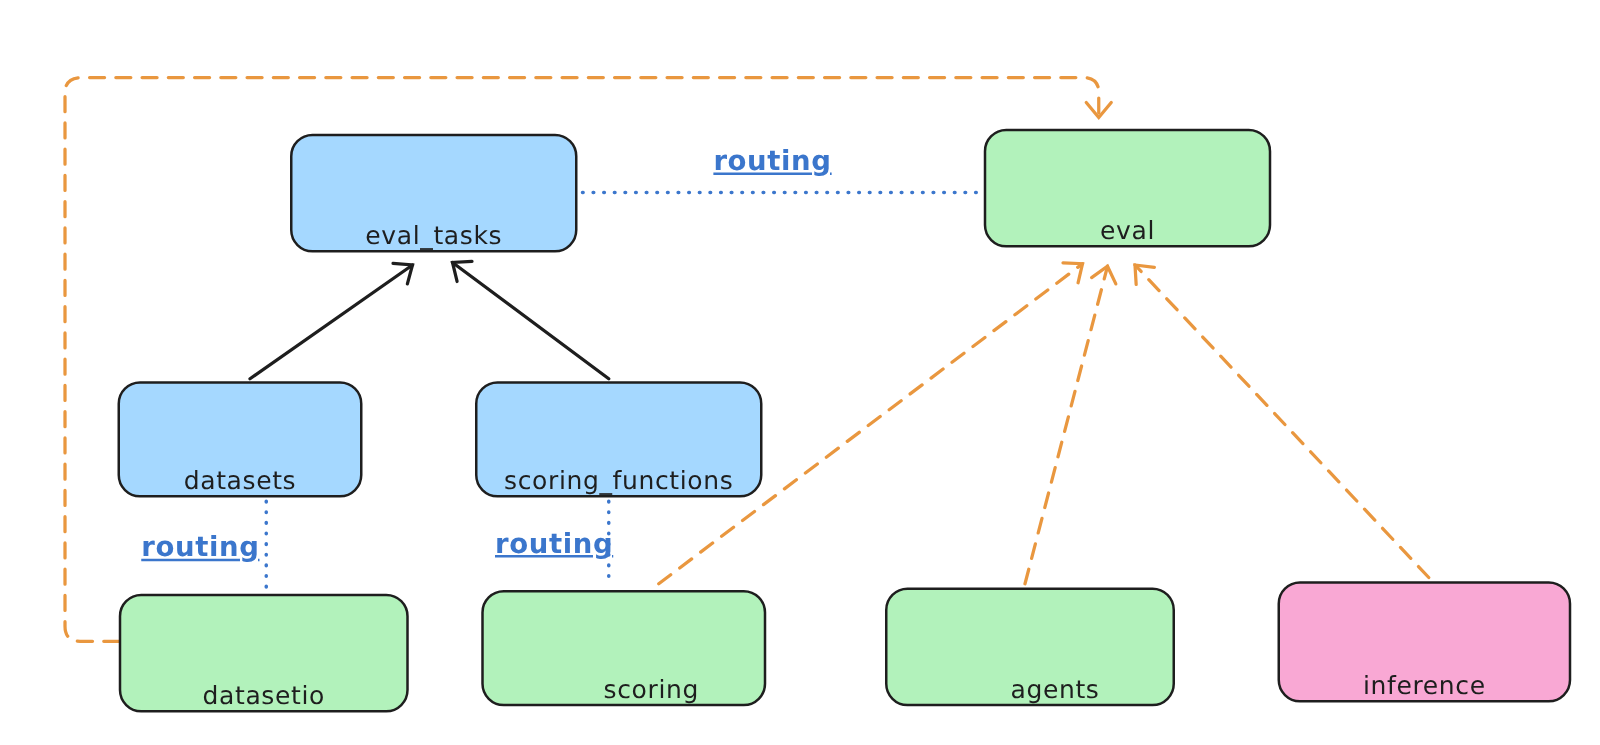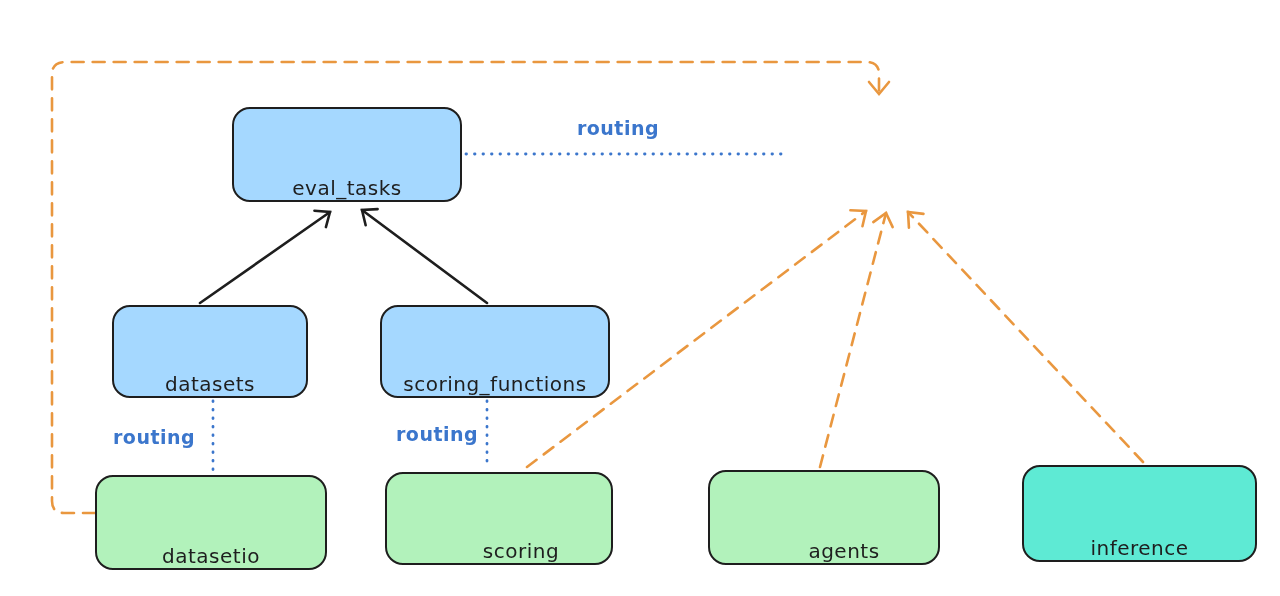--- a/index.html
+++ b/index.html
@@ -25,29 +25,30 @@
     border:2.6px solid var(--node-stroke,#1e1e1e);
     border-radius:18px;
     font-size:20px;
     color:#1e1e1e;
     letter-spacing:0.5px;
     box-sizing:border-box;
   }
   .edge-label{
     position:absolute;
     color:var(--routing-blue,#3b76cc);
-    font-size:19px;
+    font-size:22px;
     font-weight:600;
     letter-spacing:0.5px;
     white-space:nowrap;
+    text-decoration:underline;
   }
   
   .n-eval_tasks{left:232px;top:107px;width:230px;height:95px;}
   .n-eval{left:787px;top:103px;width:230px;height:95px;}
-  .n-datasets{left:112px;top:305px;width:196px;height:93px;}
+  .n-datasets{left:94px;top:305px;width:196px;height:93px;}
   .n-scoring_functions{left:380px;top:305px;width:230px;height:93px;}
   .n-datasetio{left:95px;top:475px;width:232px;height:95px;}
   .n-scoring{left:385px;top:472px;width:228px;height:93px;padding-left:44px;}
   .n-agents{left:708px;top:470px;width:232px;height:95px;padding-left:40px;}
   .n-inference{left:1022px;top:465px;width:235px;height:97px;}
   .l-routing-top{left:568px;top:117px;width:100px;text-align:center;}
   .l-routing-left{left:113px;top:426px;}
   .l-routing-mid{left:396px;top:423px;}
 </style>
 </head>
@@ -74,36 +75,39 @@
 
     <path class="edge-orange" d="M95,513 L64,513 Q52,513 52,501 L52,74 Q52,62 66,62 L866,62 Q879,62 879,74 L879,94" marker-end="url(#arrow-orange)"></path>
     <path class="edge-orange" d="M527,467 L866,211" marker-end="url(#arrow-orange)"></path>
     <path class="edge-orange" d="M820,467 L886,213" marker-end="url(#arrow-orange)"></path>
     <path class="edge-orange" d="M1143,462 L908,212" marker-end="url(#arrow-orange)"></path>
   </svg>
 
   <div class="node n-eval_tasks" style="background: rgb(165, 216, 255);">
     <span>eval_tasks</span>
   </div>
+  <div class="node n-eval" style="background: rgb(178, 242, 187);">
+    <span>eval</span>
+  </div>
   <div class="node n-datasets" style="background: rgb(165, 216, 255);">
     <span>datasets</span>
   </div>
   <div class="node n-scoring_functions" style="background: rgb(165, 216, 255);">
     <span>scoring_functions</span>
   </div>
   <div class="node n-datasetio" style="background: rgb(178, 242, 187);">
     <span>datasetio</span>
   </div>
   <div class="node n-scoring" style="background: rgb(178, 242, 187);">
     <span>scoring</span>
   </div>
   <div class="node n-agents" style="background: rgb(178, 242, 187);">
     <span>agents</span>
   </div>
-  <div class="node n-inference" style="background: #5eead4;">
+  <div class="node n-inference" style="background: #f9a8d4;">
     <span>inference</span>
   </div>
 
   <div class="edge-label l-routing-top">routing</div>
   <div class="edge-label l-routing-left">routing</div>
   <div class="edge-label l-routing-mid">routing</div>
 
 </div>
 
 </body></html>

